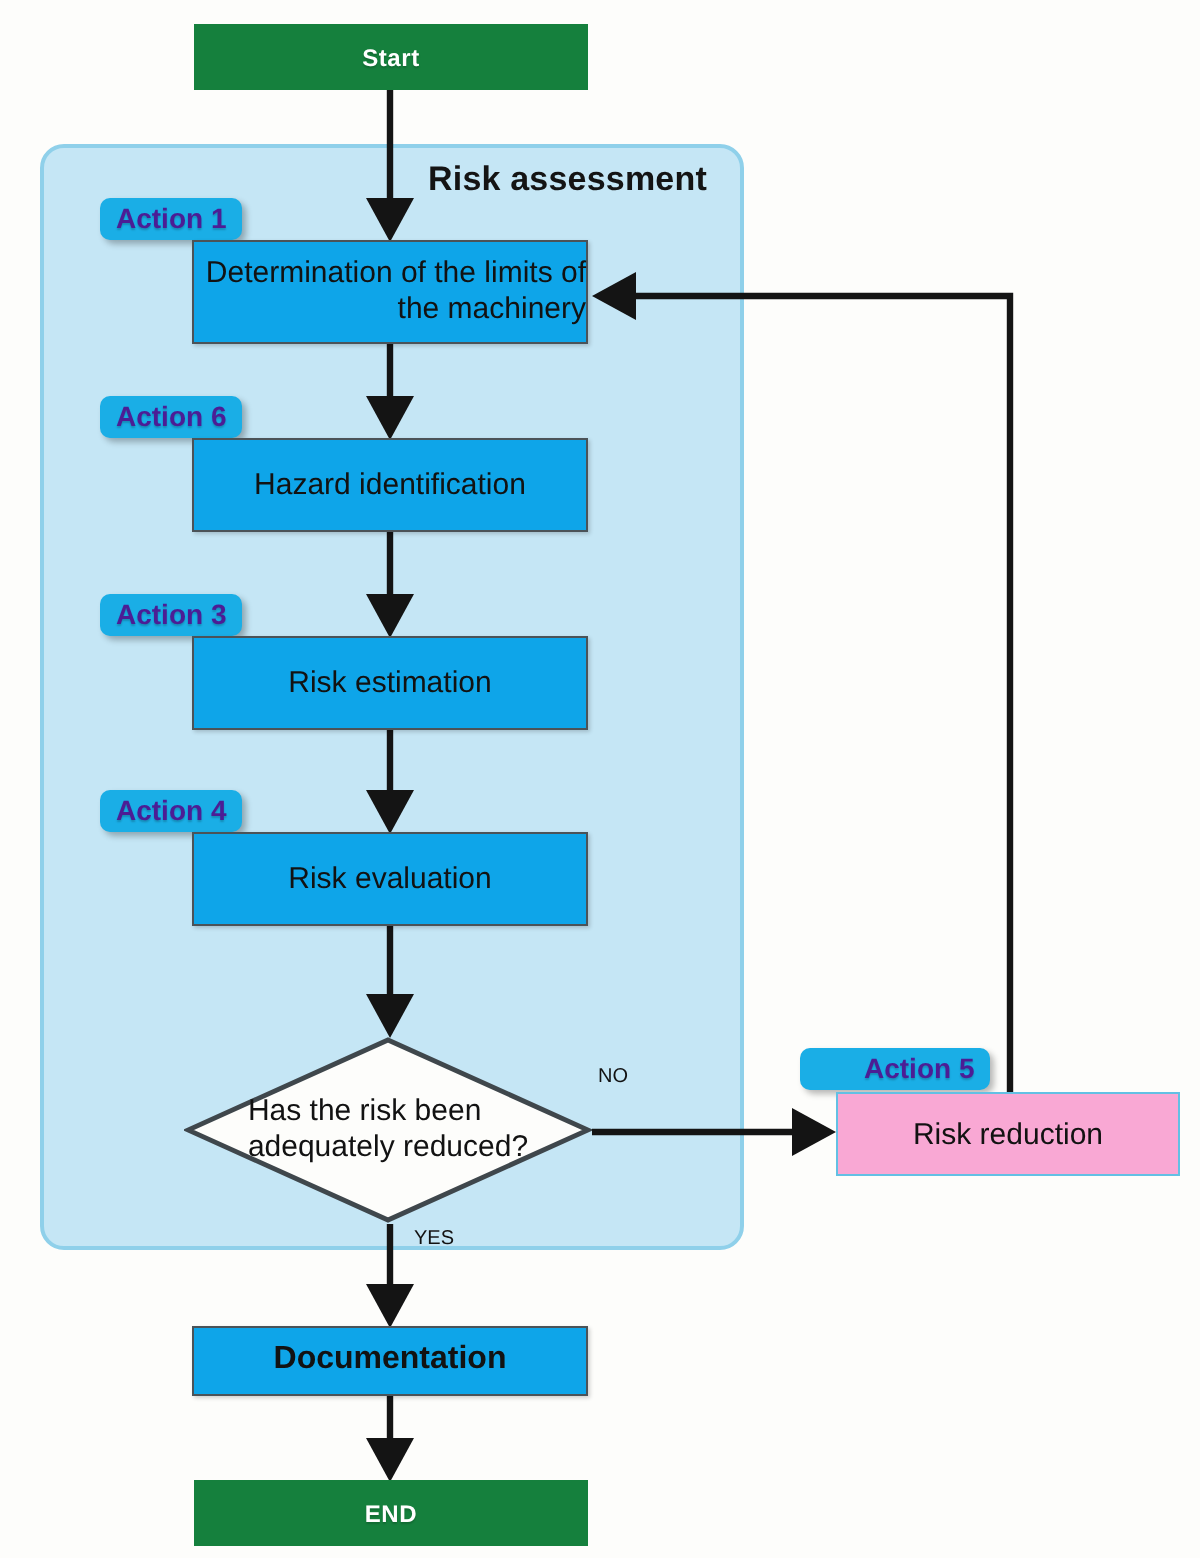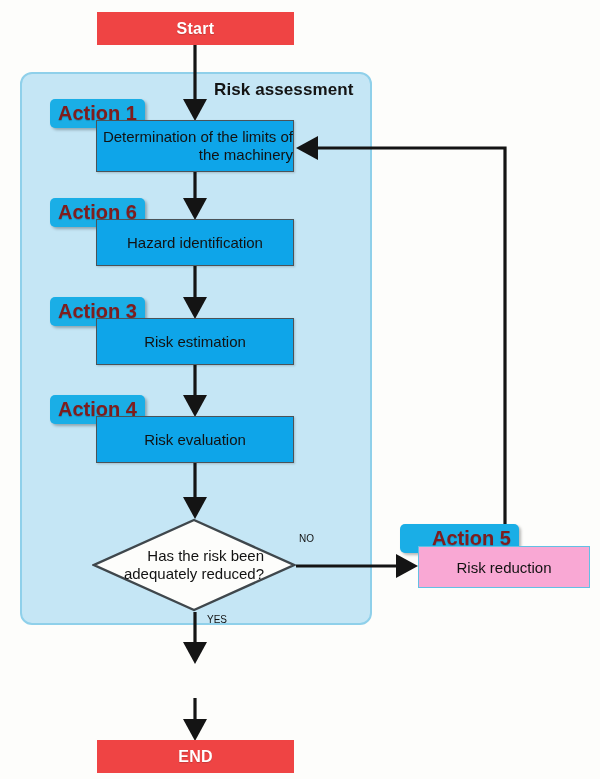--- a/index.html
+++ b/index.html
@@ -45,23 +45,23 @@
     top: 80px;
     font-size: 17px;
     font-weight: bold;
     color: #141414;
     letter-spacing: .1px;
     white-space: nowrap;
   }
   
   .terminator {
     position: absolute;
-    background: #ef4444;
+    background: #15803d;
     color: #ffffff;
-    font-size: 16px;
+    font-size: 12px;
     font-weight: bold;
     display: flex;
     align-items: center;
     justify-content: center;
     letter-spacing: .3px;
     text-shadow: 0 1px 1px rgba(0,0,0,.18);
     box-sizing: border-box;
   }
   #start-box { left: 97px; top: 12px;  width: 197px; height: 33px; }
   #end-box   { left: 97px; top: 740px; width: 197px; height: 33px; }
@@ -109,31 +109,31 @@
   #decision-shape {
     position: absolute;
     left: 0; top: 0; width: 100%; height: 100%;
   }
   #decision-label {
     position: absolute;
     left: 0; top: 0; width: 100%; height: 100%;
     display: flex;
     align-items: center;
     justify-content: center;
-    text-align: right;
+    text-align: left;
     font-size: 15px;
     color: #121212;
     line-height: 1.2;
   }
   
   .badge {
     position: absolute;
     background: #1aaee6;
-    color: #7f1d1d;
-    font-size: 20px;
+    color: #4c1d95;
+    font-size: 14px;
     font-weight: bold;
     border-radius: 5px;
     padding: 1px 8px 2px 8px;
     white-space: nowrap;
     box-shadow: 2px 2px 3px rgba(0,0,0,.28);
     text-shadow: 0 1px 1px rgba(0,0,0,.2);
     box-sizing: border-box;
     line-height: 1.3;
   }
   #badge-1 { left: 50px;  top: 99px;  }
@@ -209,16 +209,17 @@
       <div>
         <div>Has the risk been</div>
         <div>adequately reduced?</div>
       </div>
     </div>
   </div>
 
   <div class="edge-label" id="label-no">NO</div>
   <div class="edge-label" id="label-yes">YES</div>
 
+  <div class="process" id="doc-box">Documentation</div>
 
   <div class="terminator" id="end-box">END</div>
 
 </div>
 
 </body></html>

